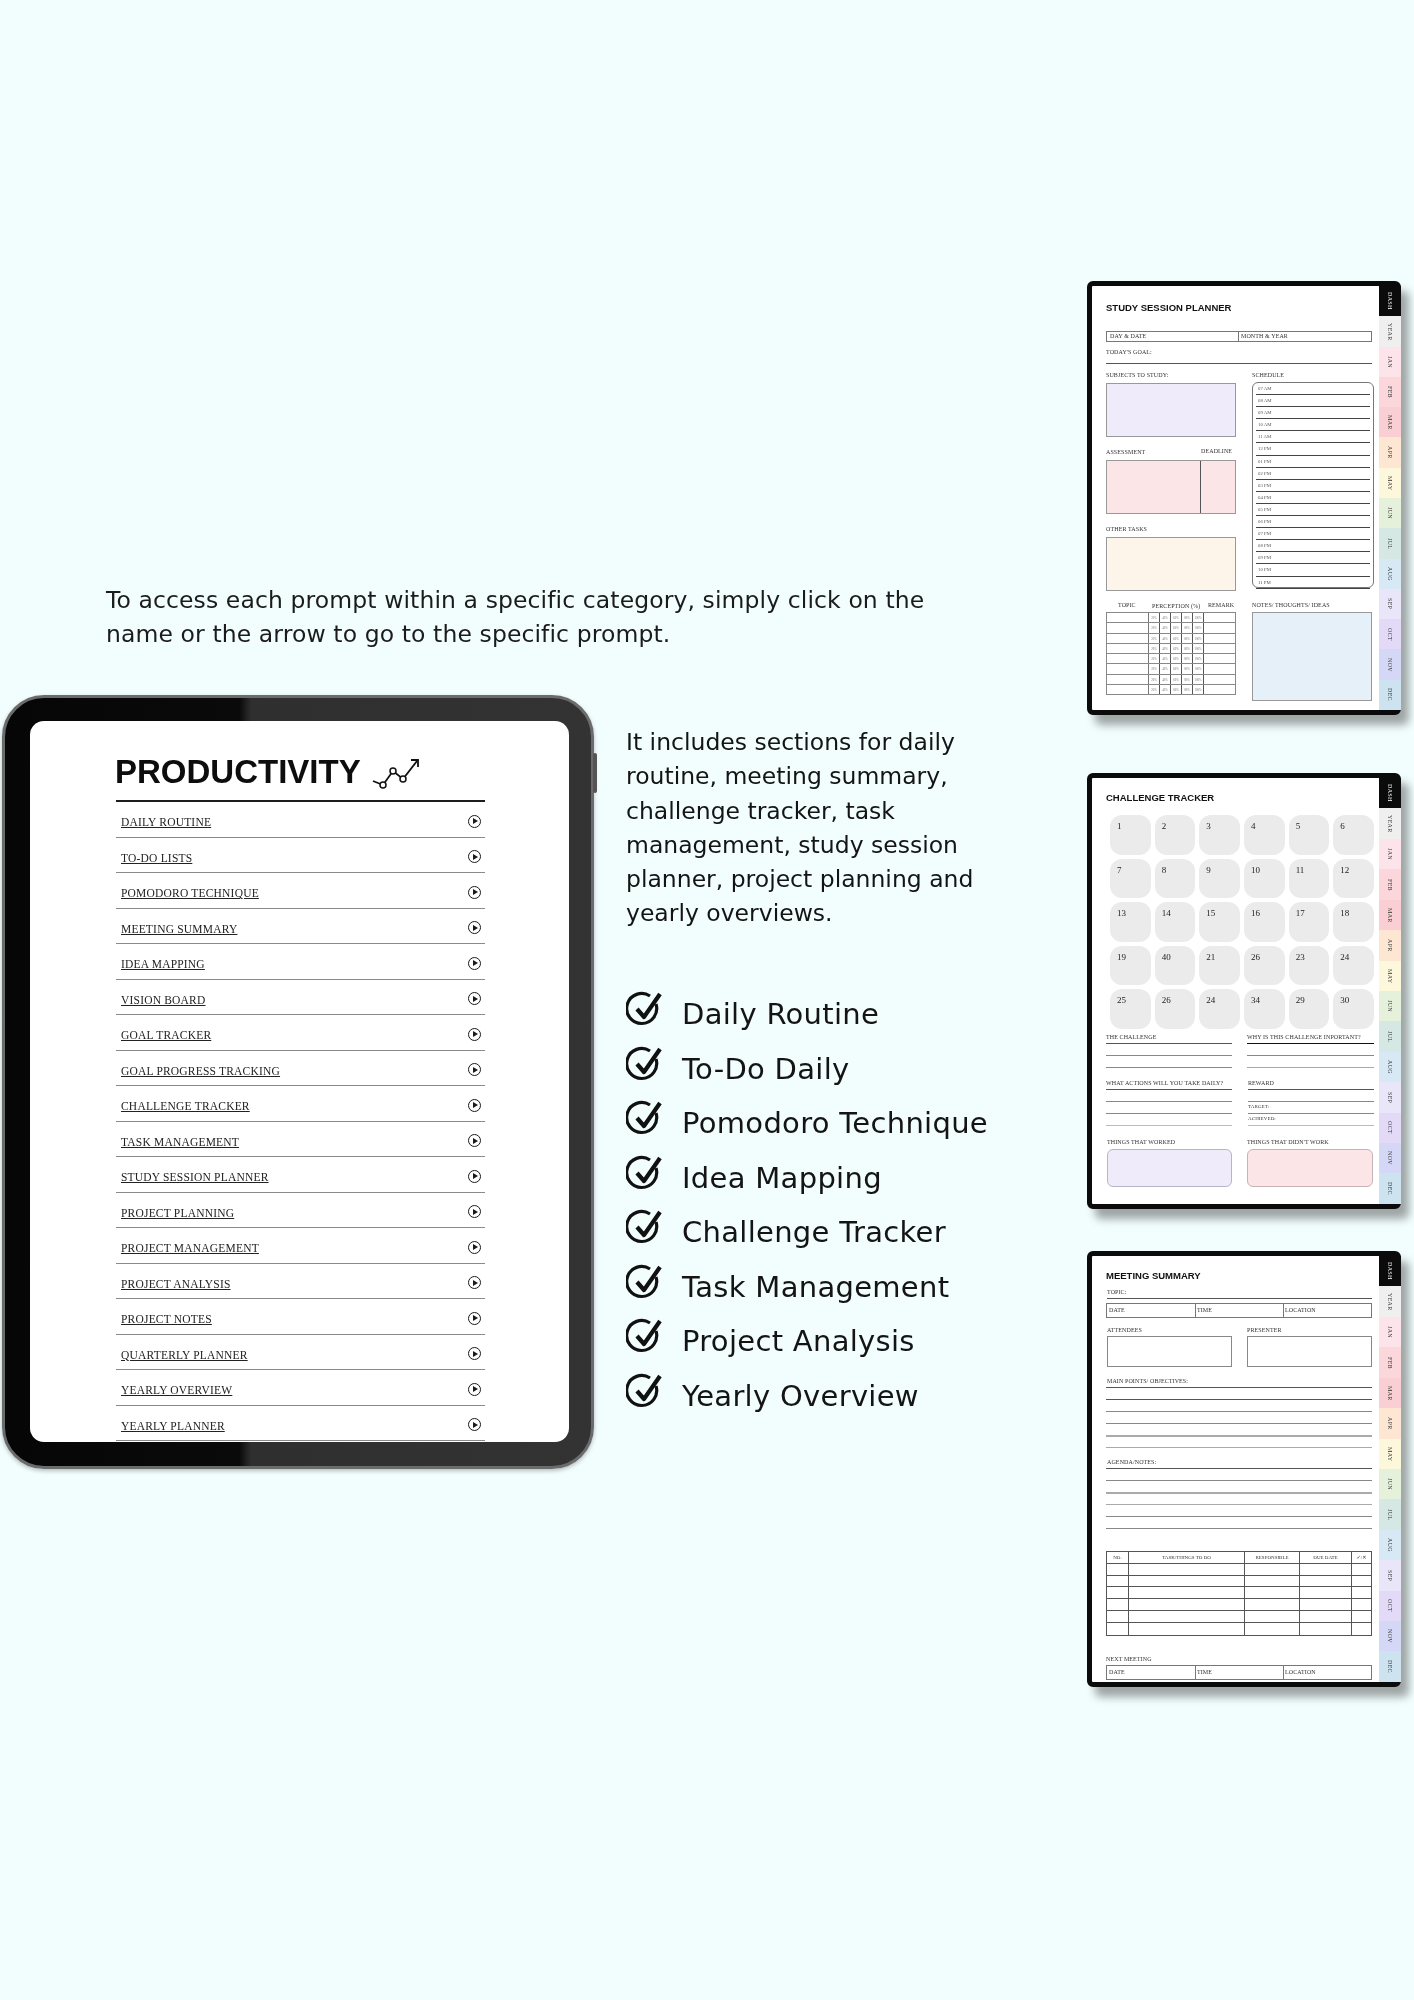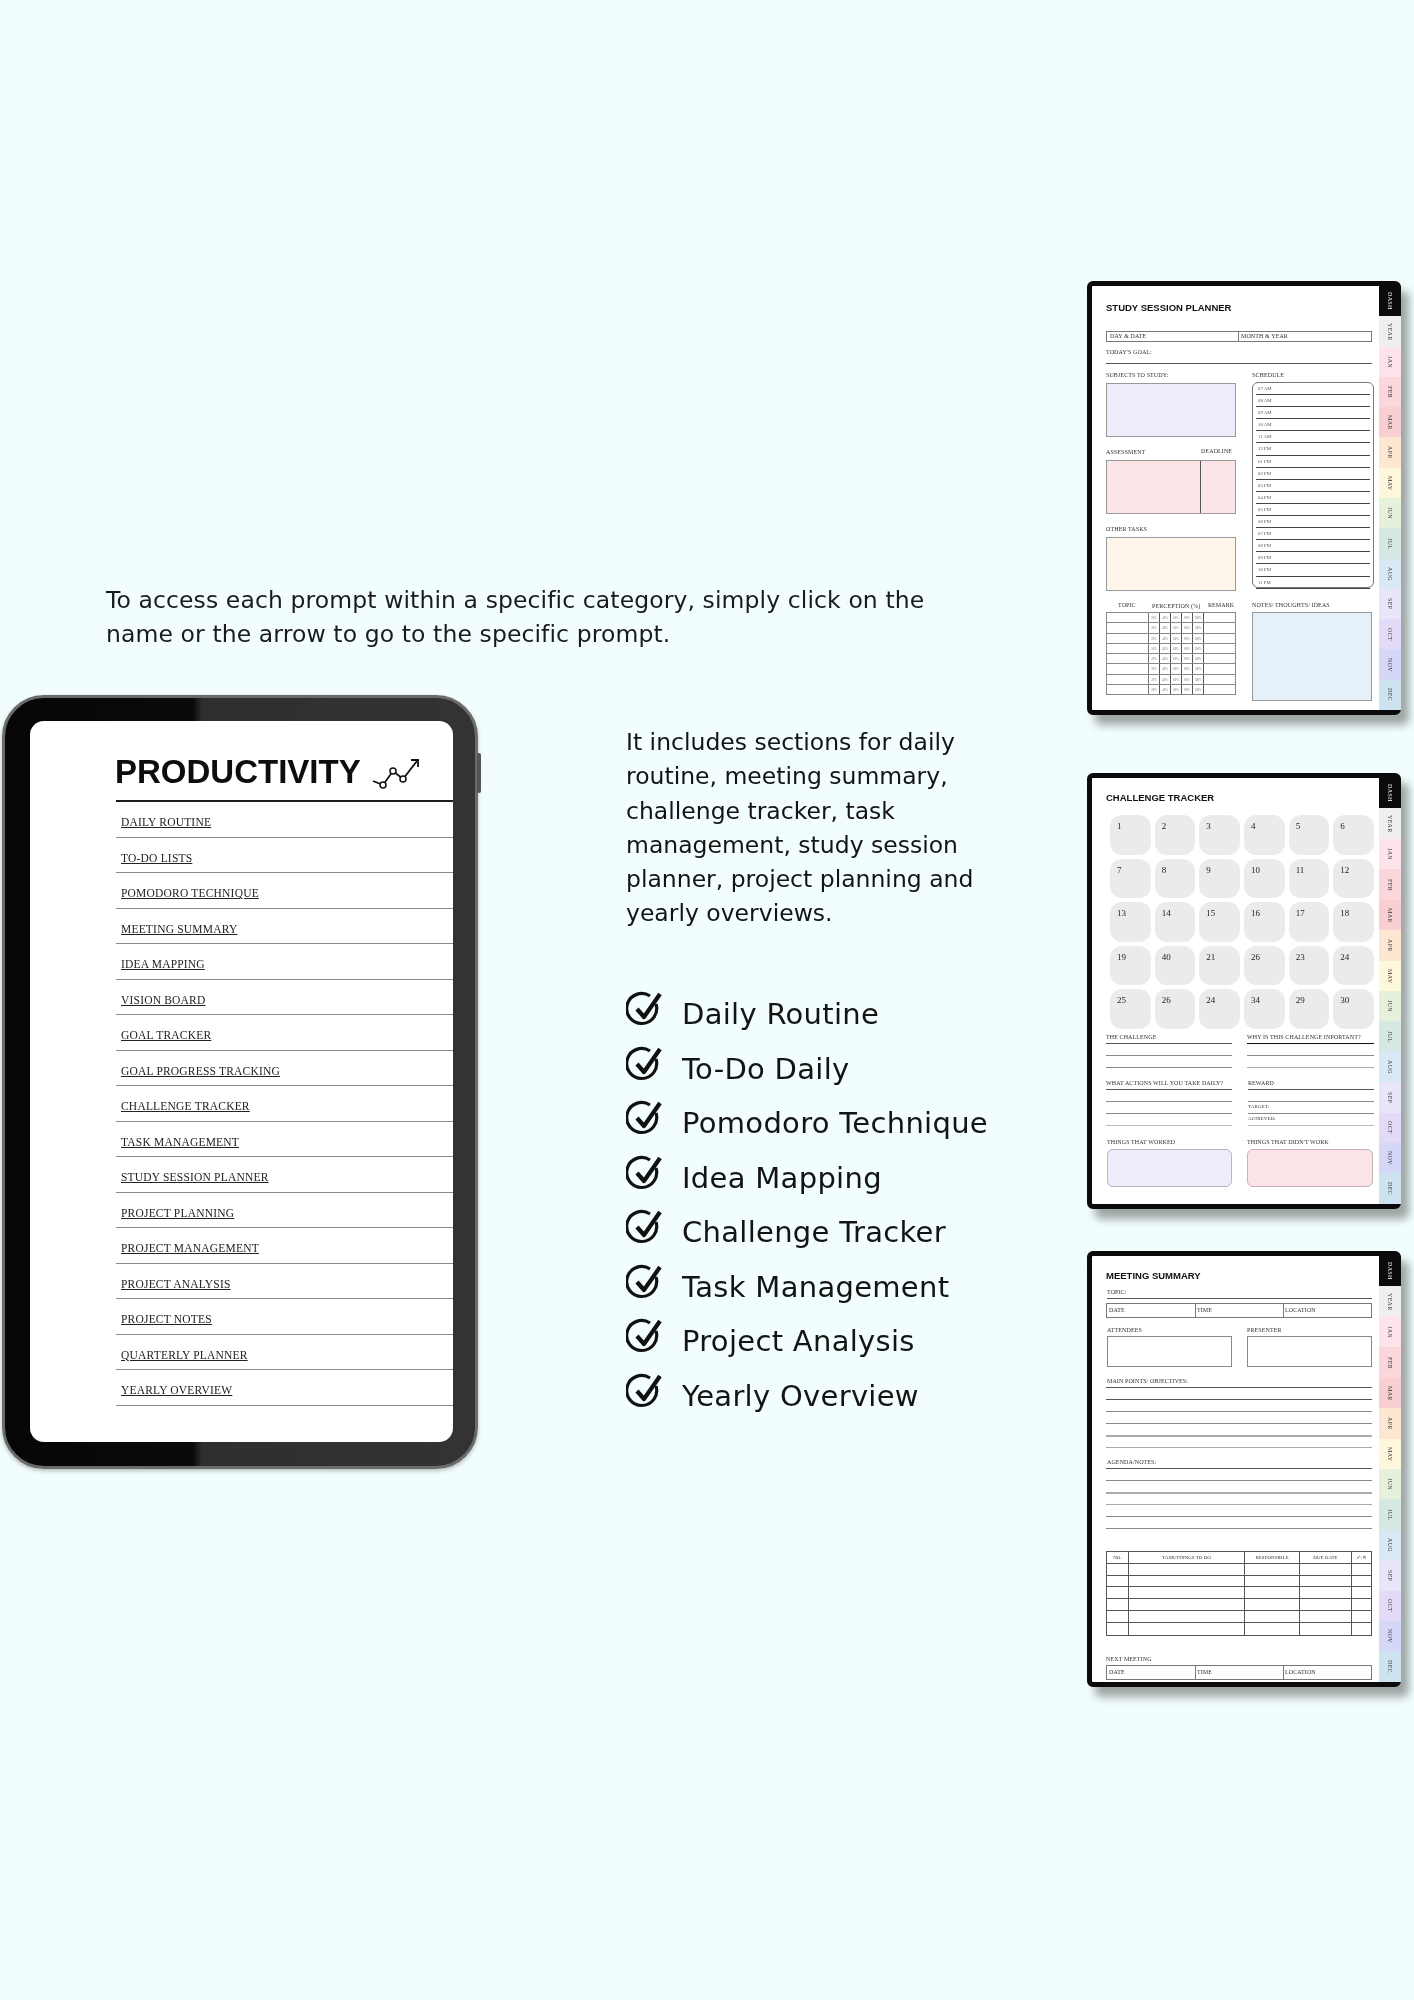--- a/index.html
+++ b/index.html
@@ -10,21 +10,21 @@
     color: #1a1a1a;
     position: relative;
     overflow: hidden;
   }
   .intro {
     position: absolute; left: 106px; top: 583px; width: 830px;
     font-size: 23.5px; line-height: 34px; color: #1b1b1b; letter-spacing: 0.1px;
   }
   
   .tablet {
-    position: absolute; left: 2px; top: 695px; width: 476px; height: 774px;
+    position: absolute; left: 2px; top: 695px; width: 592px; height: 774px;
     background: linear-gradient(90deg, #060606 0%, #0a0a0a 40%, #2f2f2f 42%, #333 100%);
     border-radius: 42px; border: 3px solid #6b6b6b;
     box-shadow: 0 2px 4px rgba(0,0,0,0.25);
   }
   .tablet .side-btn {
     position: absolute; right: -6px; top: 55px; width: 4px; height: 40px; background: #555; border-radius: 2px;
   }
   .screen {
     position: absolute; left: 25px; top: 23px; right: 22px; bottom: 24px;
     background: #fff; border-radius: 14px; overflow: hidden;
@@ -186,20 +186,24 @@
         <div class="menu-item">
           <span class="label">PROJECT NOTES</span>
           <span class="arrow"></span>
         </div>
         <div class="menu-item">
           <span class="label">QUARTERLY PLANNER</span>
           <span class="arrow"></span>
         </div>
         <div class="menu-item">
           <span class="label">YEARLY OVERVIEW</span>
+          <span class="arrow"></span>
+        </div>
+        <div class="menu-item">
+          <span class="label">YEARLY PLANNER</span>
           <span class="arrow"></span>
         </div>
       </div>
   </div>
 </div>
 
 <div class="desc">It includes sections for daily routine, meeting summary, challenge tracker, task management, study session planner, project planning and yearly overviews.</div>
 
 <div class="features" id="features">
     <div class="feature">

